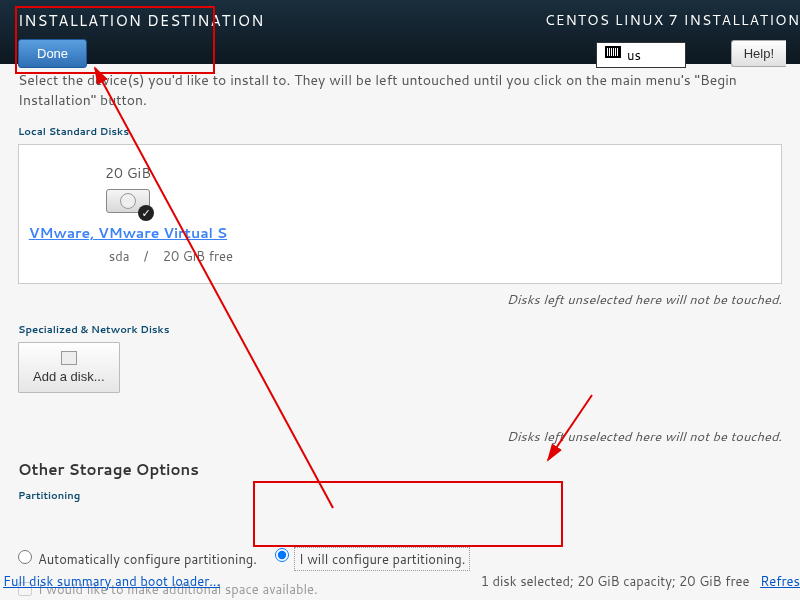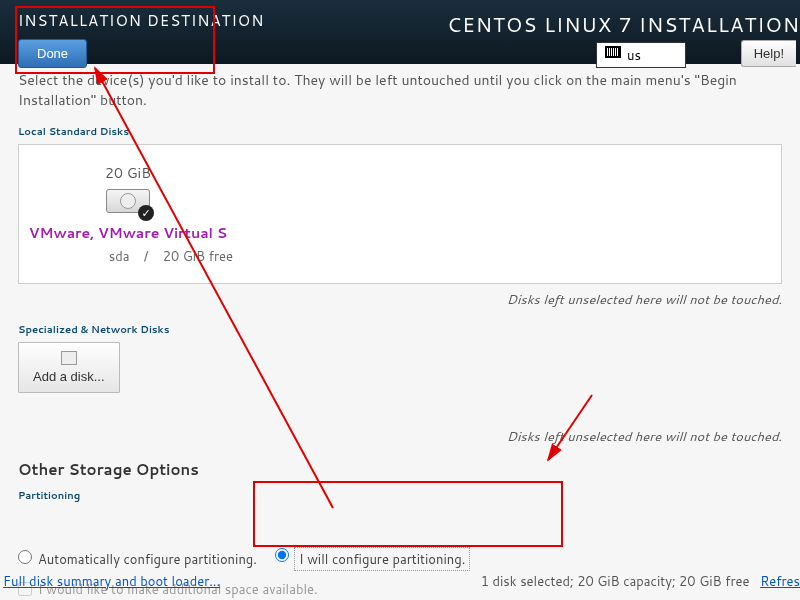--- a/index.html
+++ b/index.html
@@ -23,21 +23,21 @@
     .header-title {
       font-size: 15px;
       font-weight: 400;
       letter-spacing: 1px;
       margin-bottom: 8px;
     }
     .header-right {
       position: absolute;
       top: 10px;
       right: 0;
-      font-size: 20px;
+      font-size: 14px;
       letter-spacing: 1px;
     }
     .done-btn {
       background: linear-gradient(to bottom, #5a9fe0, #2f6fb5);
       border: 1px solid #1d5a9a;
       color: #fff;
       padding: 6px 18px;
       border-radius: 3px;
       font-size: 13px;
       cursor: pointer;
@@ -63,21 +63,21 @@
     }
     .kbd-icon::before {
       content: '';
       position: absolute;
       top: 2px; left: 2px; right: 2px; bottom: 2px;
       background: repeating-linear-gradient(to right, #fff 0 1px, #000 1px 2px);
     }
     .help-btn {
       position: absolute;
       top: 40px;
-      right: 4px;
+      right: 14px;
       background: linear-gradient(to bottom, #fefefe, #e0e0e0);
       border: 1px solid #aaa;
       border-right: none;
       border-radius: 3px 0 0 3px;
       padding: 5px 12px;
       font-size: 13px;
       color: #333;
       cursor: pointer;
     }
     .content {
@@ -138,23 +138,24 @@
       width: 16px; height: 16px;
       border-radius: 50%;
       background: #222;
       color: #fff;
       font-size: 11px;
       line-height: 16px;
       text-align: center;
     }
     .disk-name {
       font-weight: bold;
-      color: #a21caf;
+      color: #3b82f6;
       font-size: 14px;
       margin-bottom: 4px;
+      text-decoration: underline;
     }
     .disk-sub {
       color: #666;
       font-size: 13px;
       text-align: right;
     }
     .note-right {
       text-align: right;
       font-style: italic;
       color: #555;

